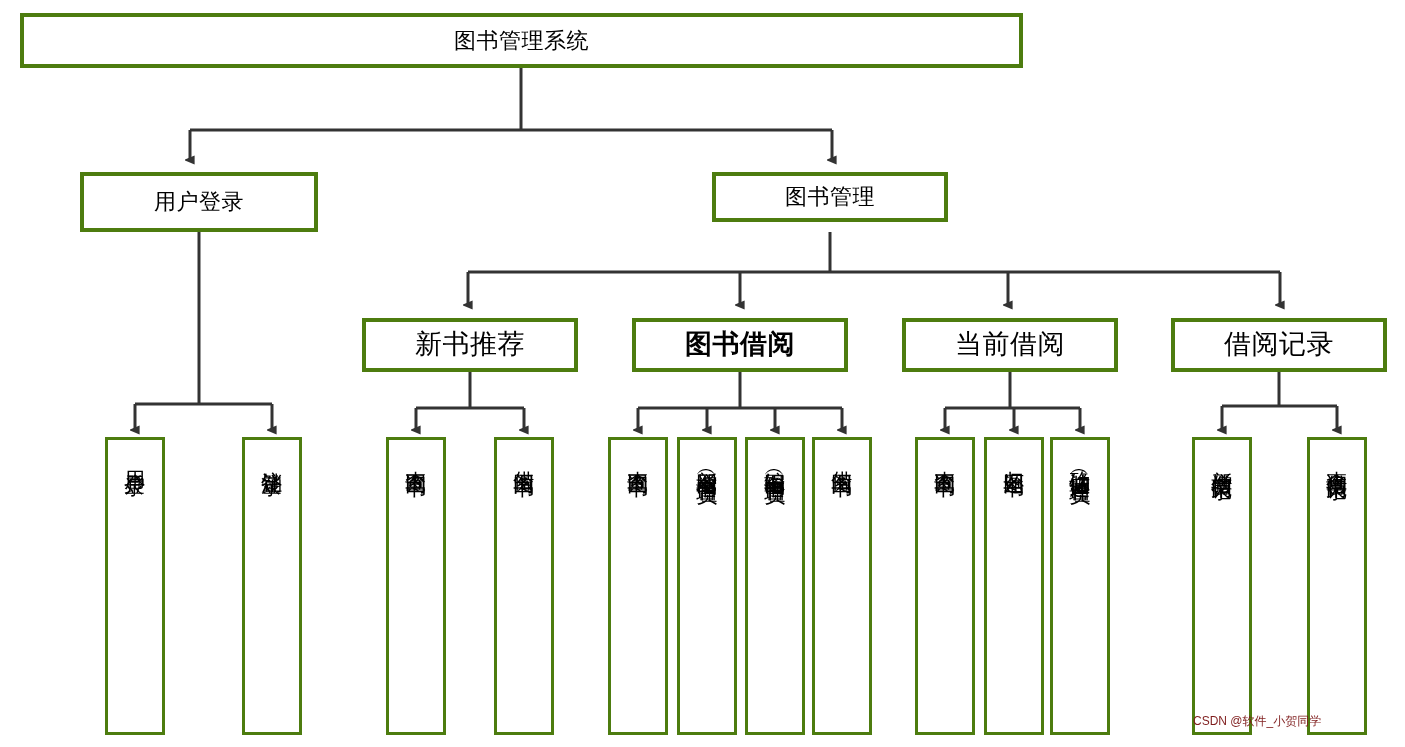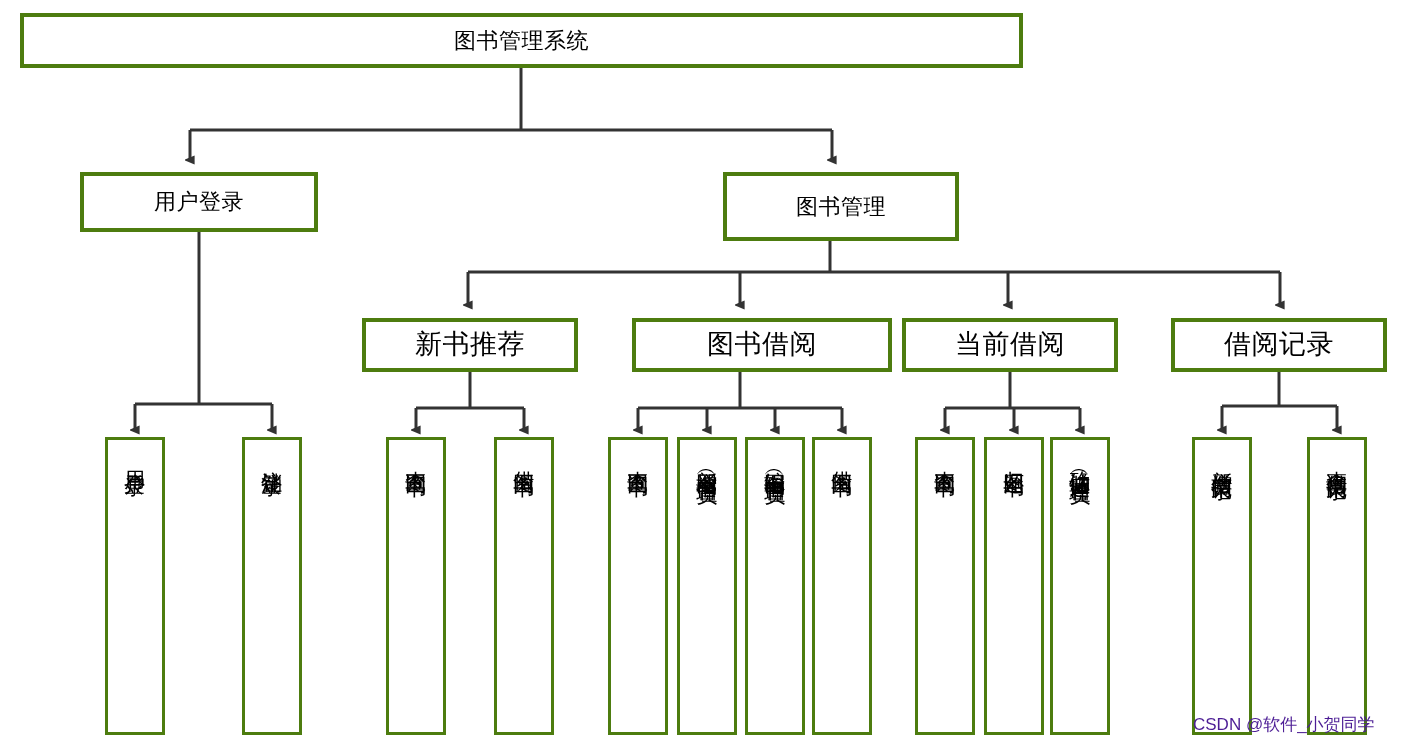--- a/index.html
+++ b/index.html
@@ -60,22 +60,22 @@
     -webkit-writing-mode: vertical-rl;
   }
   .node.root .node-label,
   .node.level2 .node-label {
     font-size: 22px;
   }
   .watermark {
     position: absolute;
     left: 1193px;
     top: 713px;
-    font-size: 17px;
-    color: #4c1d95;
+    font-size: 12px;
+    color: #7f1d1d;
     z-index: 5;
     white-space: nowrap;
     font-family: "Liberation Sans", "DejaVu Sans", sans-serif;
   }
 </style>
 </head>
 <body>
 
 <div id="diagram-root">
 
@@ -130,29 +130,29 @@
   </svg>
 
   <div class="node root" style="left:20px; top:13px; width:1003px; height:55px;">
     <span class="node-label">图书管理系统</span>
   </div>
 
   <div class="node level2" style="left:80px; top:172px; width:238px; height:60px;">
     <span class="node-label">用户登录</span>
   </div>
 
-  <div class="node level2" style="left:712px; top:172px; width:236px; height:69px;margin-left:11px;">
+  <div class="node level2" style="left:712px; top:172px; width:236px; height:50px;">
     <span class="node-label">图书管理</span>
   </div>
 
   <div class="node level3" style="left:362px; top:318px; width:216px; height:54px;">
     <span class="node-label">新书推荐</span>
   </div>
 
-  <div class="node level3" style="left:632px; top:318px; width:260px; height:54px;">
+  <div class="node level3" style="left:632px; top:318px; width:216px; height:54px;font-weight:bold;">
     <span class="node-label">图书借阅</span>
   </div>
 
   <div class="node level3" style="left:1171px; top:318px; width:216px; height:54px;">
     <span class="node-label">借阅记录</span>
   </div>
 
   <div class="node level3" style="left:902px; top:318px; width:216px; height:54px;">
     <span class="node-label">当前借阅</span>
   </div>

